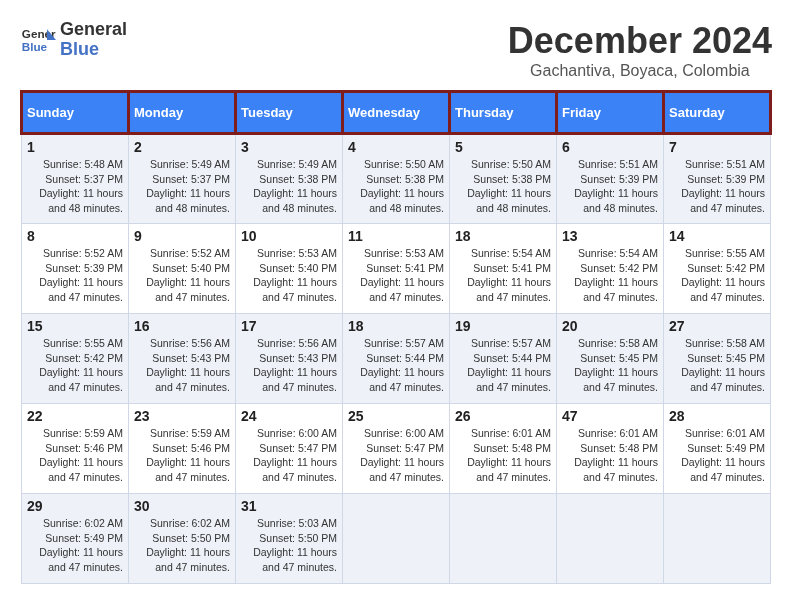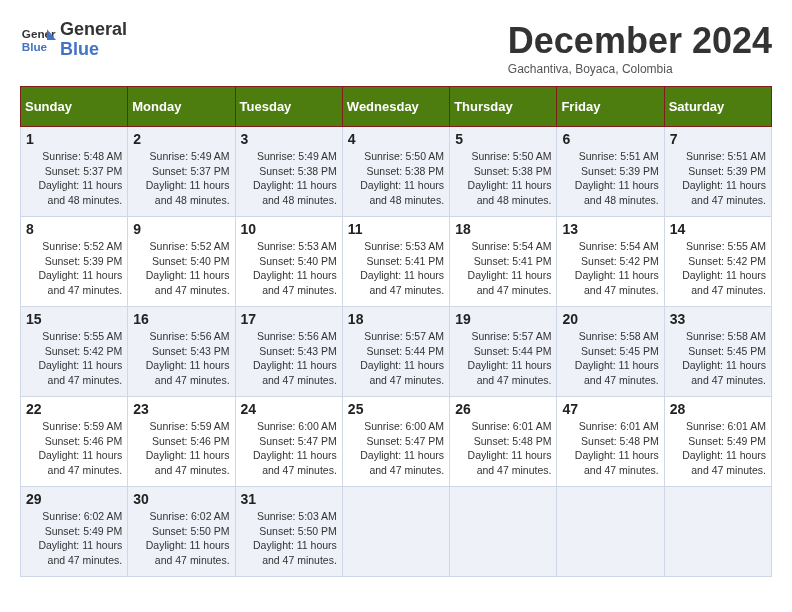--- a/index.html
+++ b/index.html
@@ -28,44 +28,44 @@
       line-height: 1.1;
     }
     .logo-text span {
       display: block;
     }
     .logo-icon {
       width: 36px;
       height: 36px;
     }
     .title-block {
-      text-align: left;
+      text-align: center;
     }
     .month-title {
       font-size: 36px;
       font-weight: bold;
       color: #333;
     }
     .location-title {
-      font-size: 12px;
+      font-size: 16px;
       color: #555;
     }
     table {
       width: 100%;
       border-collapse: collapse;
       font-size: 11px;
     }
     thead tr th {
-      background-color: #4d7c0f;
+      background-color: #3b82f6;
       color: #fff;
       font-size: 13px;
       font-weight: bold;
       padding: 12px 4px;
       text-align: left;
-      border: 1px solid #7f1d1d;
+      border: 3px solid #7f1d1d;
     }
     tbody tr td {
       vertical-align: top;
       padding: 4px 5px;
       border: 1px solid #d0d8e8;
       background: #fff;
       width: 14.28%;
       min-height: 80px;
       height: 90px;
     }
@@ -285,21 +285,21 @@
       </td>
         <td>
         <span class="day-number">20</span>
         <div class="day-info">
           <span>Sunrise: 5:58 AM</span><br>
           <span>Sunset: 5:45 PM</span><br>
           <span>Daylight: 11 hours and 47 minutes.</span>
         </div>
       </td>
         <td>
-        <span class="day-number">33</span>
+        <span class="day-number">27</span>
         <div class="day-info">
           <span>Sunrise: 5:58 AM</span><br>
           <span>Sunset: 5:45 PM</span><br>
           <span>Daylight: 11 hours and 47 minutes.</span>
         </div>
       </td>
       </tr>
       <tr>
         <td>
         <span class="day-number">22</span>

